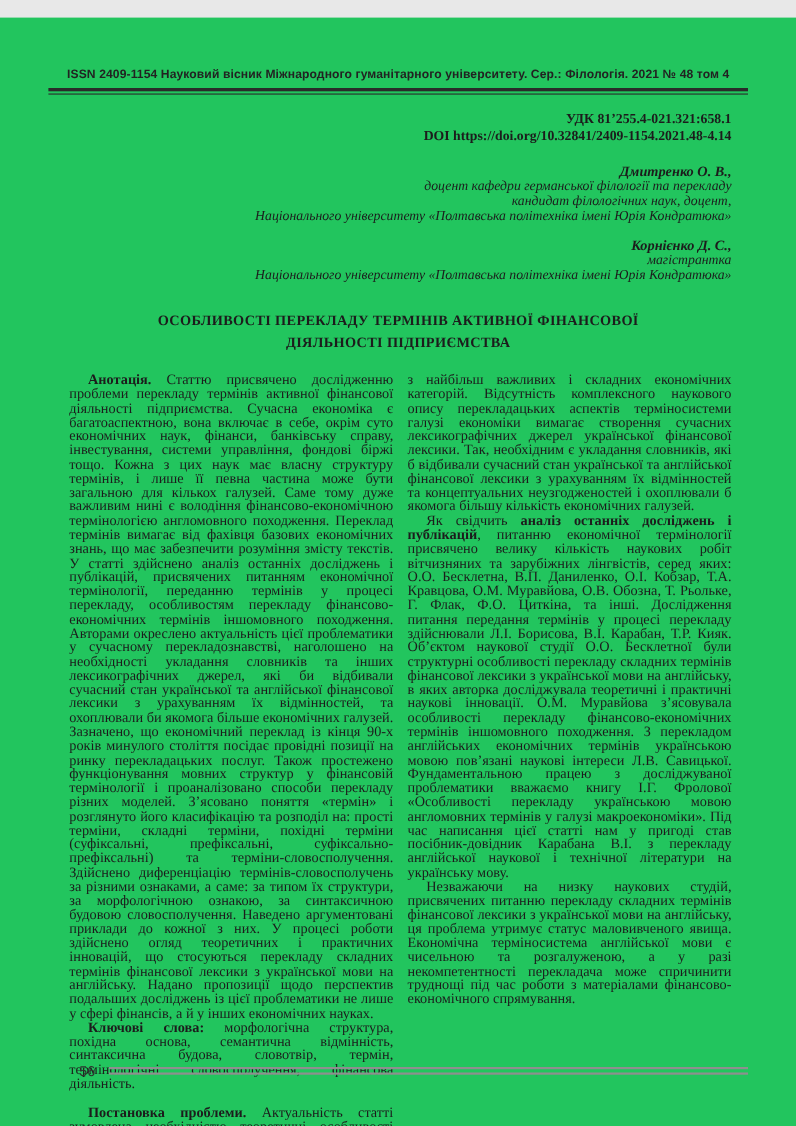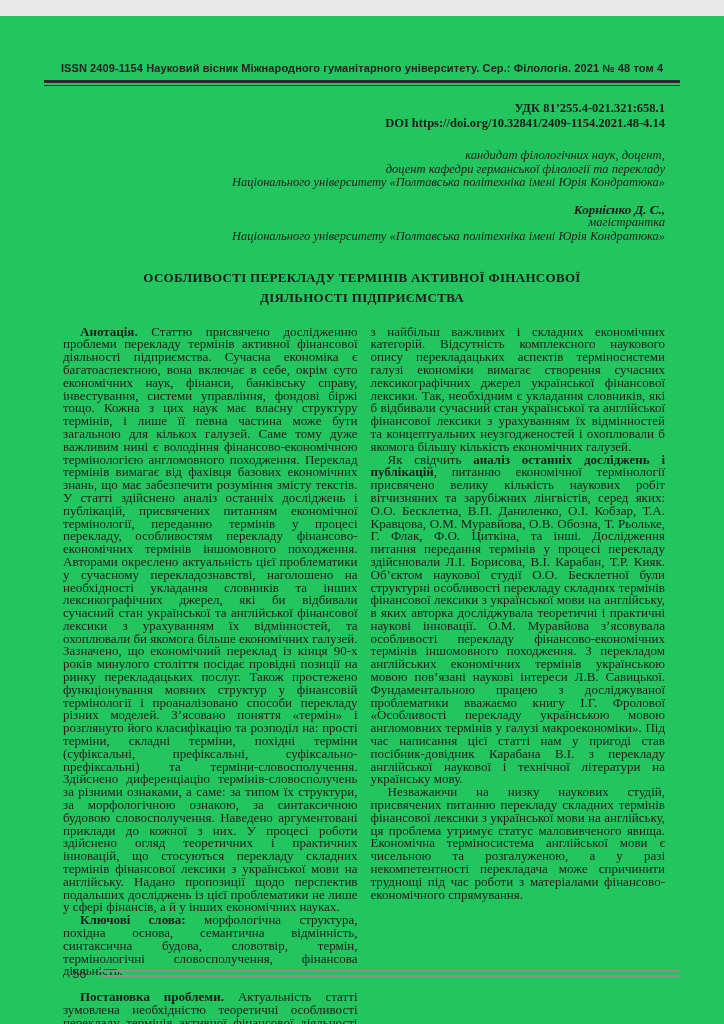--- a/index.html
+++ b/index.html
@@ -53,22 +53,23 @@
   <div class="journal-header">ISSN 2409-1154 Науковий вісник Міжнародного гуманітарного університету. Сер.: Філологія. 2021 № 48 том 4</div>
   <div class="header-rule"></div>
 
   <div class="meta-block">
     <div>УДК 81’255.4-021.321:658.1</div>
     <div>DOI https://doi.org/10.32841/2409-1154.2021.48-4.14</div>
   </div>
 
   <div class="authors">
     <div class="author">
+      <div class="author-name">Дмитренко О. В.,</div>
+      <div>доцент кафедри германської філології та перекладу</div>
       <div>кандидат філологічних наук, доцент,</div>
-      <div>доцент кафедри германської філології та перекладу</div>
       <div>Національного університету «Полтавська політехніка імені Юрія Кондратюка»</div>
     </div>
     <div class="author">
       <div class="author-name">Корнієнко Д. С.,</div>
       <div>магістрантка</div>
       <div>Національного університету «Полтавська політехніка імені Юрія Кондратюка»</div>
     </div>
   </div>
 
   <div class="article-title">ОСОБЛИВОСТІ ПЕРЕКЛАДУ ТЕРМІНІВ АКТИВНОЇ ФІНАНСОВОЇ ДІЯЛЬНОСТІ ПІДПРИЄМСТВА</div>

